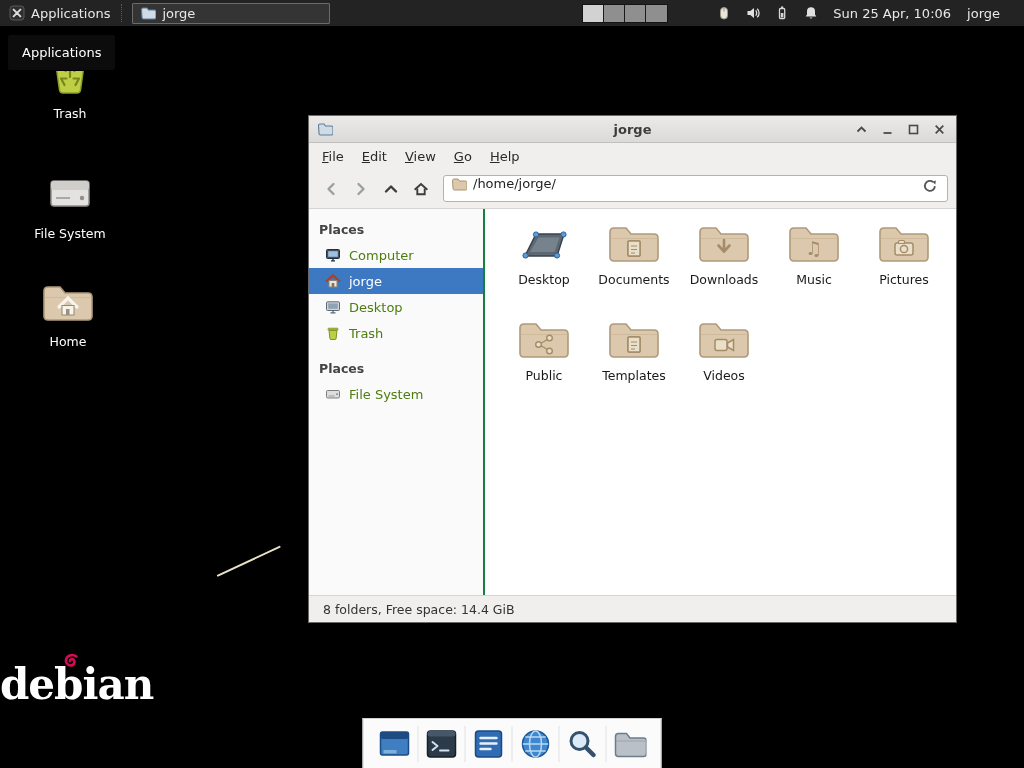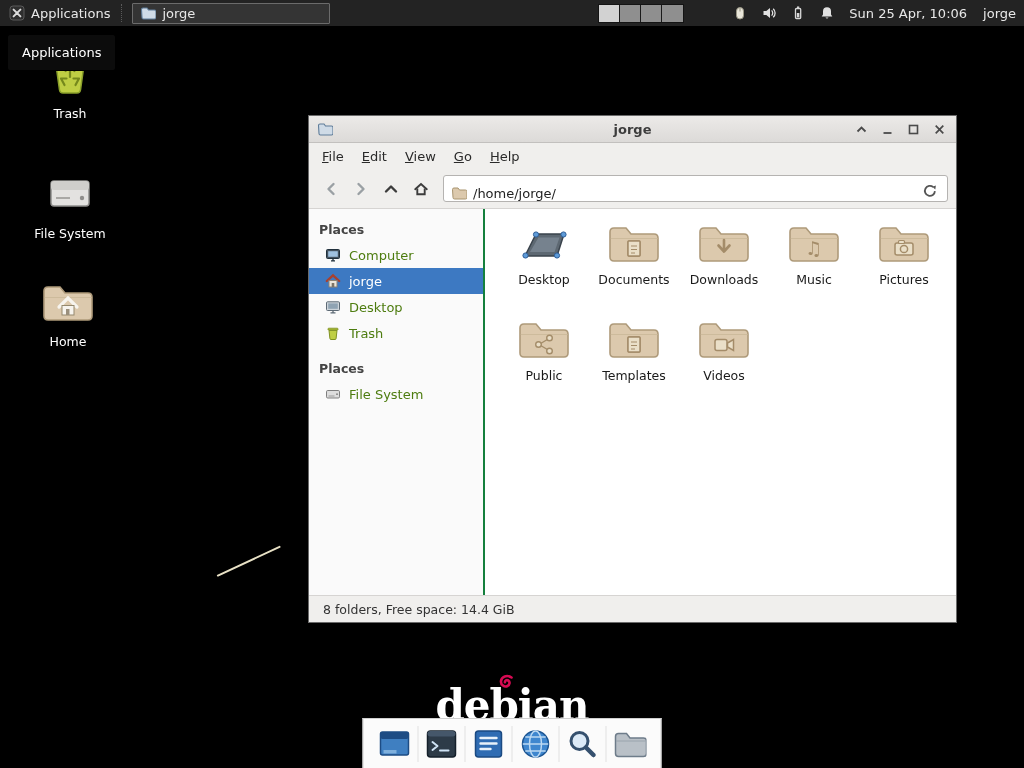--- a/index.html
+++ b/index.html
@@ -17,21 +17,21 @@
     position:absolute; top:0; left:0; width:1024px; height:26px;
     background:#232323; color:#e8e8e8; font-size:13px;
     display:flex; align-items:center; z-index:50;
   }
   .apps-btn { display:flex; align-items:center; gap:6px; height:100%; padding:0 9px; cursor:default; }
   .panel-sep { width:5px; height:18px; border-left:1px dotted #5a5a5a; margin:0 2px; }
   .task-btn {
     display:flex; align-items:center; gap:6px; height:21px; width:198px;
     margin-left:4px; padding:0 7px; background:#343434; border:1px solid #6b6b6b; border-radius:1px;
   }
-  .panel-right { margin-left:auto; display:flex; align-items:center; padding-right:4px; }
+  .panel-right { margin-left:auto; display:flex; align-items:center; padding-right:20px; }
   .pager { display:flex; height:19px; border:1px solid #141414; margin-right:48px; }
   .ws { width:21px; height:100%; background:#8f8f8f; border-right:1px solid #1a1a1a; }
   .ws:last-child { border-right:none; }
   .ws.active { background:#d2d2d2; }
   .status-icons { display:flex; align-items:center; gap:13px; margin-right:14px; }
   .clock { margin-right:16px; white-space:nowrap; }
   .panel-user { margin-right:4px; }
 
   
   .tooltip {
@@ -45,21 +45,21 @@
   .desk-icon .dlabel { display:block; margin-top:4px; color:#fff; font-size:12.5px; text-shadow:0 1px 2px #000, 0 0 3px #000; }
   .di-trash { left:20px; top:50px; }
   .di-fs    { left:20px; top:170px; }
   .di-home  { left:18px; top:280px; }
 
   
   .artifact { position:absolute; left:217px; top:575px; width:70px; height:2px;
     background:#e9e2c6; transform:rotate(-25deg); transform-origin:left center; border-radius:1px; z-index:4;}
 
   
-  .debian-logo { position:absolute; left:0; top:681px; width:1024px; text-align:center; z-index:3; }
+  .debian-logo { position:absolute; left:0; top:660px; width:1024px; text-align:left; z-index:3; }
   .debian-wrap { position:relative; display:inline-block; }
   .debian-text { font-family:"DejaVu Serif", "Liberation Serif", serif; font-weight:bold;
     font-size:42px; color:#fff; letter-spacing:-1px; }
   .dot-mask { position:absolute; left:66px; top:1px; width:13px; height:11px; background:#000; border-radius:50%; }
   .swirl { position:absolute; left:63px; top:-8px; }
 
   
   .dock { position:absolute; bottom:0; left:50%; transform:translateX(-50%);
     height:50px; background:#fbfbfb; border:1px solid #cfcfcf; border-bottom:none;
     display:flex; align-items:center; padding:0 8px; z-index:40; }
@@ -86,21 +86,21 @@
   .mi { display:inline-block; padding:3px 8px; }
   .mi::first-letter { text-decoration:underline; }
 
   .toolbar { height:40px; flex:0 0 40px; display:flex; align-items:center;
     padding:0 8px; gap:3px; background:#f0efed; border-bottom:1px solid #d6d4d2; }
   .nav-btn { width:27px; height:27px; display:flex; align-items:center; justify-content:center; border-radius:3px; }
   .nav-dim { color:#9aa0a4; }
   .nav-dark { color:#3c3c3c; }
   .pathbar { flex:1; height:27px; margin-left:6px; background:#fff;
     border:1px solid #b5b3b1; border-radius:3px;
-    display:flex; align-items:flex-end; gap:6px; padding:0 7px; }
+    display:flex; align-items:flex-start; gap:6px; padding:0 7px; }
   .path-input { flex:1; border:none; outline:none; background:transparent;
     font-family:"DejaVu Sans", sans-serif; font-size:13px; color:#222; }
   .reload-btn { width:20px; height:20px; display:flex; align-items:center; justify-content:center; color:#555; }
 
   .content { flex:1; display:flex; min-height:0; }
   .sidebar { width:176px; flex:0 0 176px; background:#fafafa; border-right:2px solid #15803d;
     padding-top:8px; font-size:13px; overflow:hidden; }
   .side-header { font-weight:bold; font-size:12.5px; color:#444; padding:5px 10px 5px 10px; }
   .side-header.devices { margin-top:10px; }
   .side-item { display:flex; align-items:center; gap:8px; height:26px; padding:0 10px 0 16px; color:#4d7c0f; }

